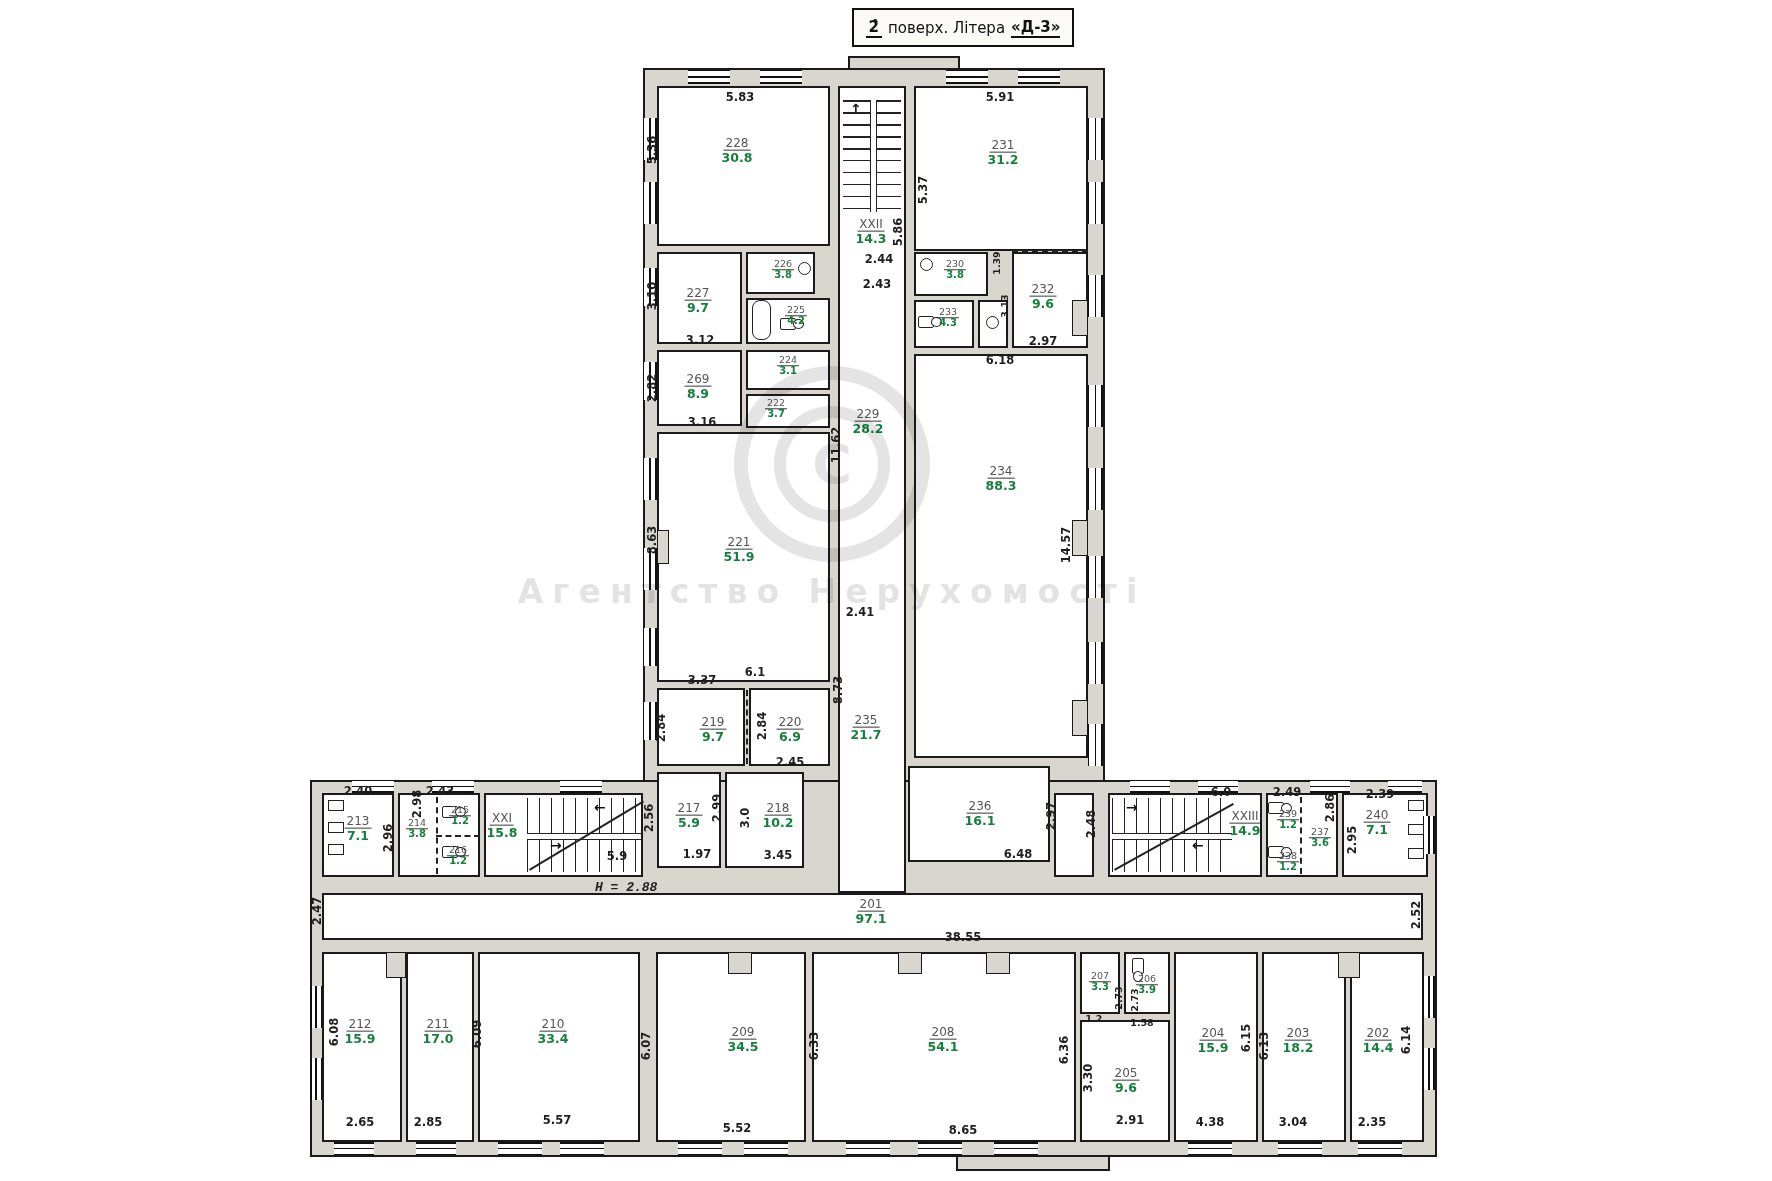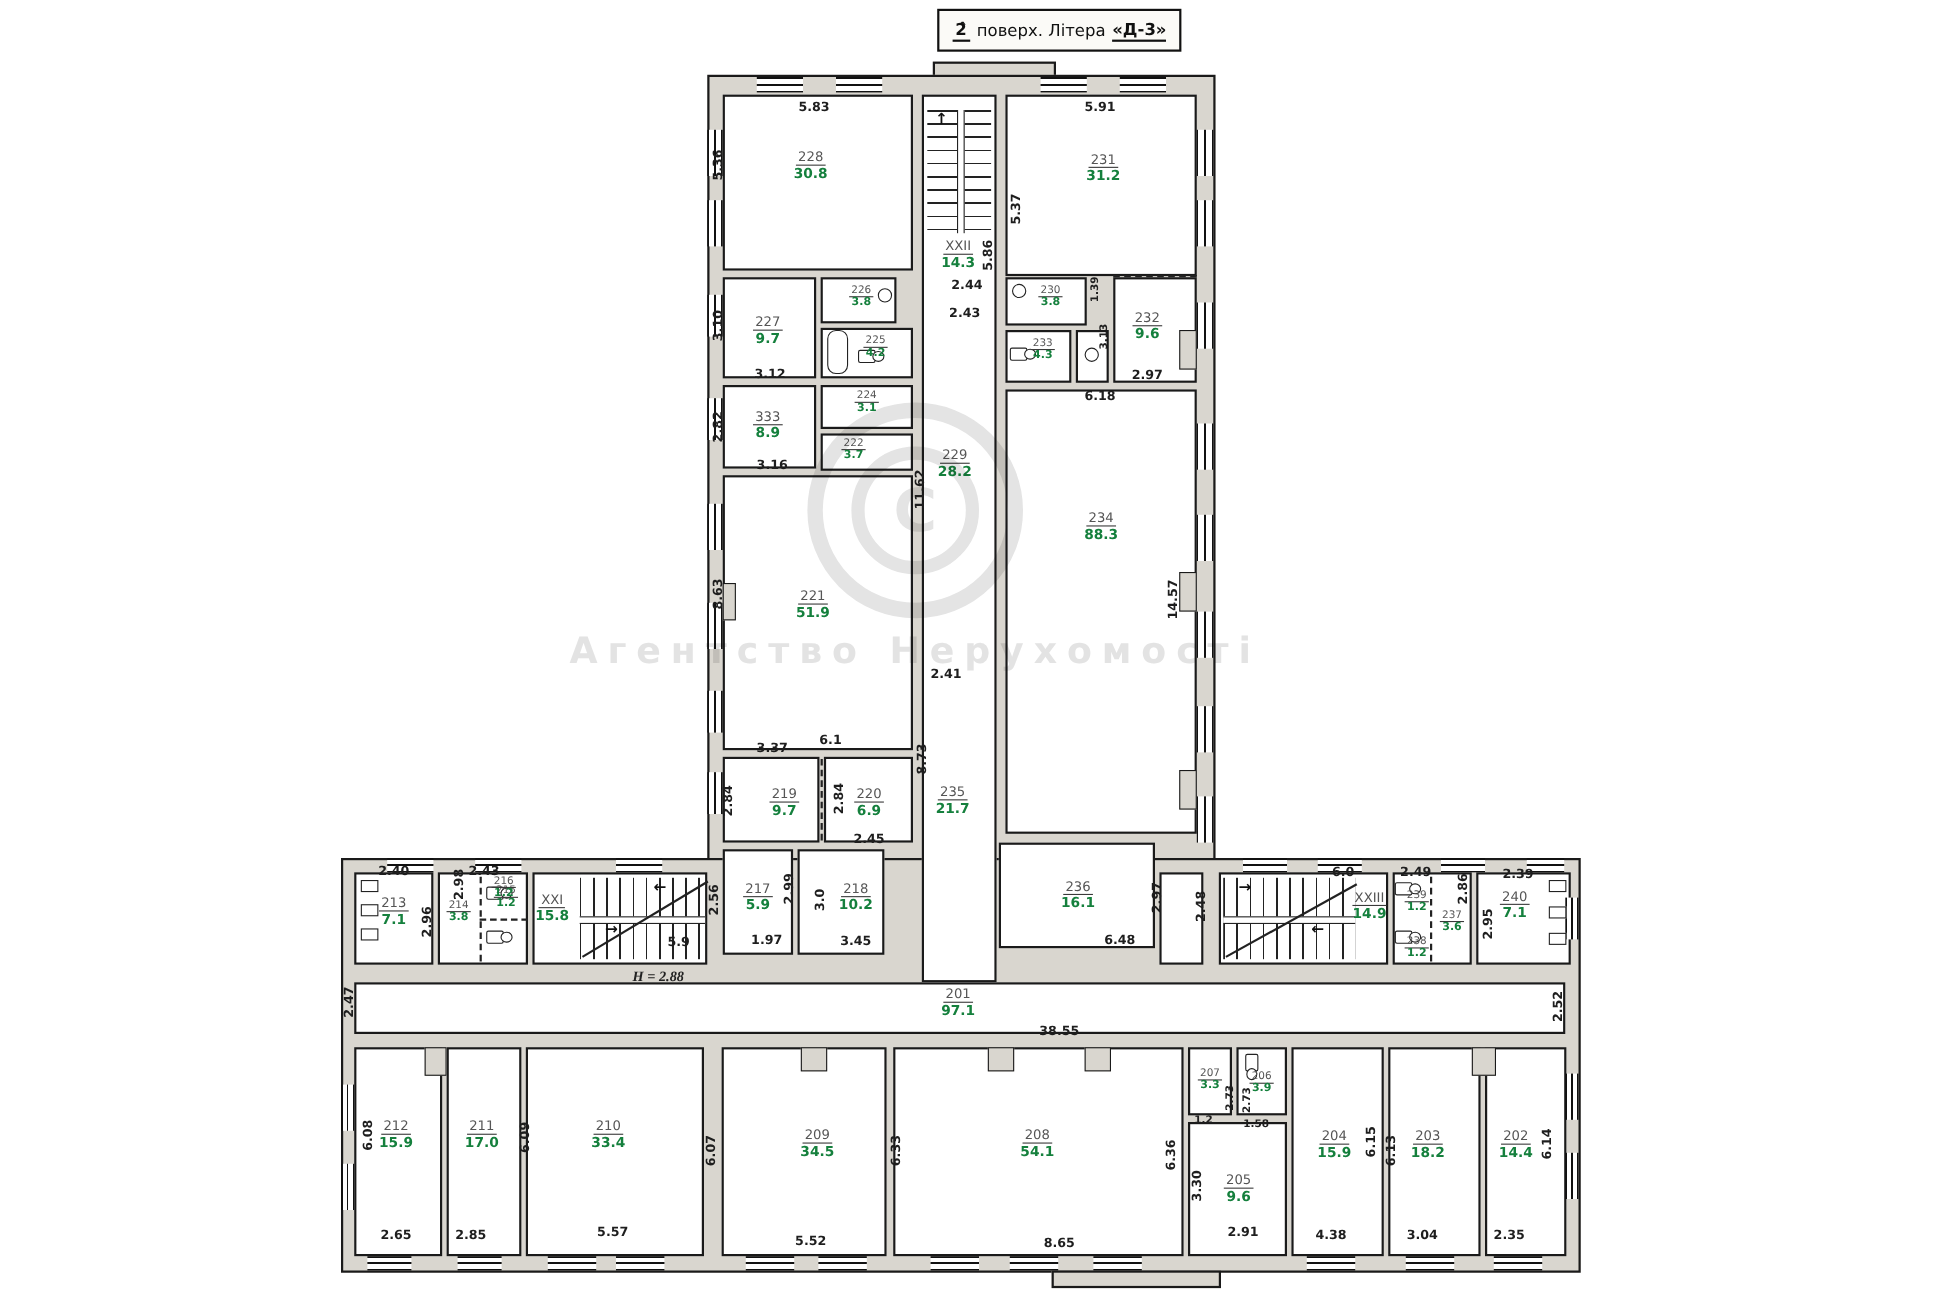--- a/index.html
+++ b/index.html
@@ -10,21 +10,21 @@
   .rl{position:absolute;transform:translate(-50%,-50%);display:flex;flex-direction:column;
       align-items:center;line-height:1.05;z-index:6;color:#2b2b2b;text-align:center;}
   .rl .n{border-bottom:1.4px solid #3a3a3a;padding:0 2px;font-size:12px;color:#555;}
   .rl .a{font-weight:700;font-size:12.5px;color:#15803d;}
   .rl.sm .n{font-size:9.5px;} .rl.sm .a{font-size:10px;}
   .dim{position:absolute;transform:translate(-50%,-50%);font-weight:700;font-size:11.5px;
        color:#1e1e1e;white-space:nowrap;z-index:6;}
   .dim.v{transform:translate(-50%,-50%) rotate(-90deg);}
   .dim.sm{font-size:9.5px;}
   .note{position:absolute;font-style:italic;font-weight:700;font-size:13px;z-index:6;
-        font-family:Liberation Serif, serif;color:#222;}
+        font-family:Liberation Mono, monospace;color:#222;margin-left:20px;}
   .winh{position:absolute;z-index:3;background:linear-gradient(#111 0 1.5px,#fff 1.5px calc(50% - .8px),#111 calc(50% - .8px) calc(50% + .8px),#fff calc(50% + .8px) calc(100% - 1.5px),#111 calc(100% - 1.5px));}
   .winv{position:absolute;z-index:3;background:linear-gradient(to right,#111 0 1.5px,#fff 1.5px calc(50% - .8px),#111 calc(50% - .8px) calc(50% + .8px),#fff calc(50% + .8px) calc(100% - 1.5px),#111 calc(100% - 1.5px));}
   .pil{position:absolute;background:#d9d6cf;border:1.6px solid #1a1a1a;box-sizing:border-box;z-index:4;}
   .rad{position:absolute;background:#fff;border:1.5px solid #222;box-sizing:border-box;z-index:4;}
   .fl-v{position:absolute;z-index:4;background:repeating-linear-gradient(to bottom,#222 0 1.5px,transparent 1.5px 12px);}
   .fl-v::before{content:"";position:absolute;left:50%;top:0;bottom:0;width:5px;margin-left:-2.5px;
         background:#fff;border-left:1.5px solid #222;border-right:1.5px solid #222;}
   .fl-h{position:absolute;z-index:4;background:repeating-linear-gradient(to right,#222 0 1.5px,transparent 1.5px 12px);}
   .fl-h::before{content:"";position:absolute;top:50%;left:0;right:0;height:5px;margin-top:-2.5px;
         background:#fff;border-top:1.5px solid #222;border-bottom:1.5px solid #222;}
@@ -231,21 +231,21 @@
     </div>
   <div class="rl sm" style="left:948px;top:318px;">
       <span class="n">233</span>
       <span class="a">4.3</span>
     </div>
   <div class="rl" style="left:1043px;top:296px;">
       <span class="n">232</span>
       <span class="a">9.6</span>
     </div>
   <div class="rl" style="left:698px;top:386px;">
-      <span class="n">333</span>
+      <span class="n">269</span>
       <span class="a">8.9</span>
     </div>
   <div class="rl sm" style="left:788px;top:366px;">
       <span class="n">224</span>
       <span class="a">3.1</span>
     </div>
   <div class="rl sm" style="left:776px;top:409px;">
       <span class="n">222</span>
       <span class="a">3.7</span>
     </div>
@@ -290,21 +290,21 @@
       <span class="a">7.1</span>
     </div>
   <div class="rl sm" style="left:417px;top:829px;">
       <span class="n">214</span>
       <span class="a">3.8</span>
     </div>
   <div class="rl sm" style="left:460px;top:816px;">
       <span class="n">215</span>
       <span class="a">1.2</span>
     </div>
-  <div class="rl sm" style="left:458px;top:807px;">
+  <div class="rl sm" style="left:458px;top:856px;">
       <span class="n">216</span>
       <span class="a">1.2</span>
     </div>
   <div class="rl" style="left:502px;top:825px;">
       <span class="n">XXI</span>
       <span class="a">15.8</span>
     </div>
   <div class="rl" style="left:1245px;top:823px;">
       <span class="n">XXIII</span>
       <span class="a">14.9</span>

